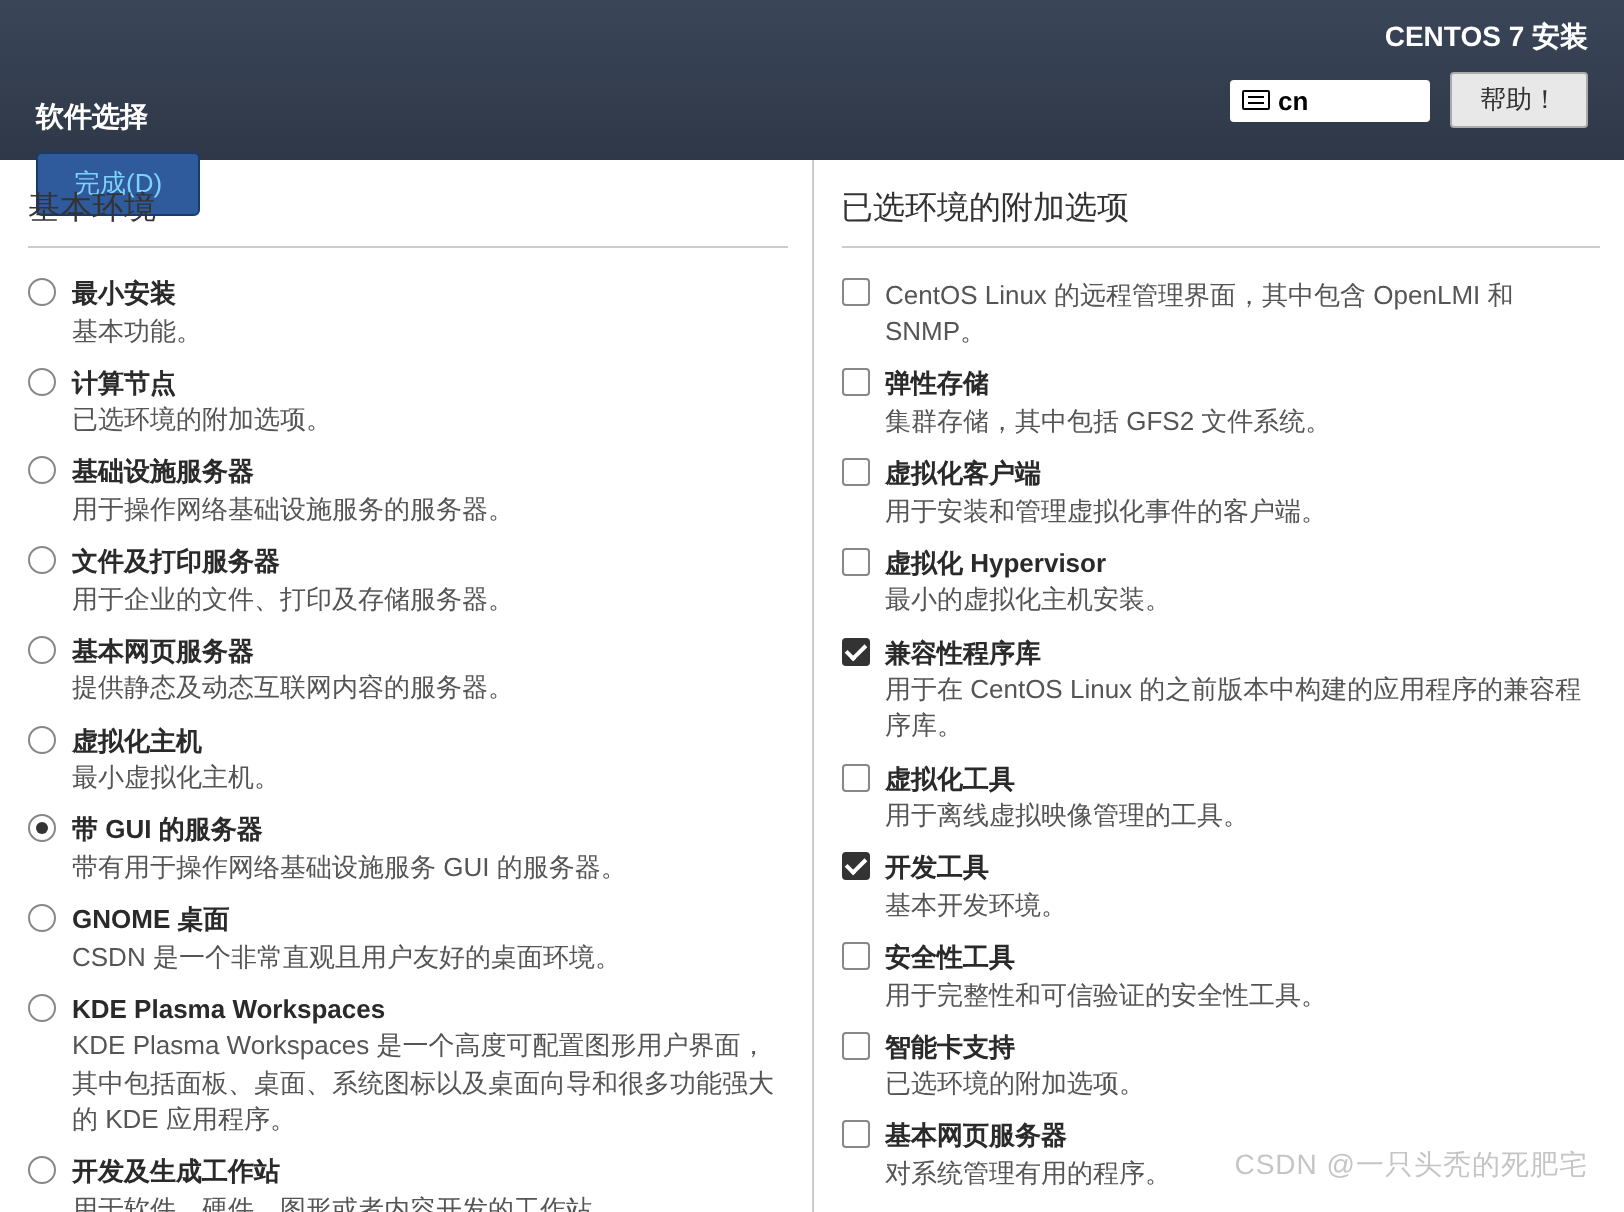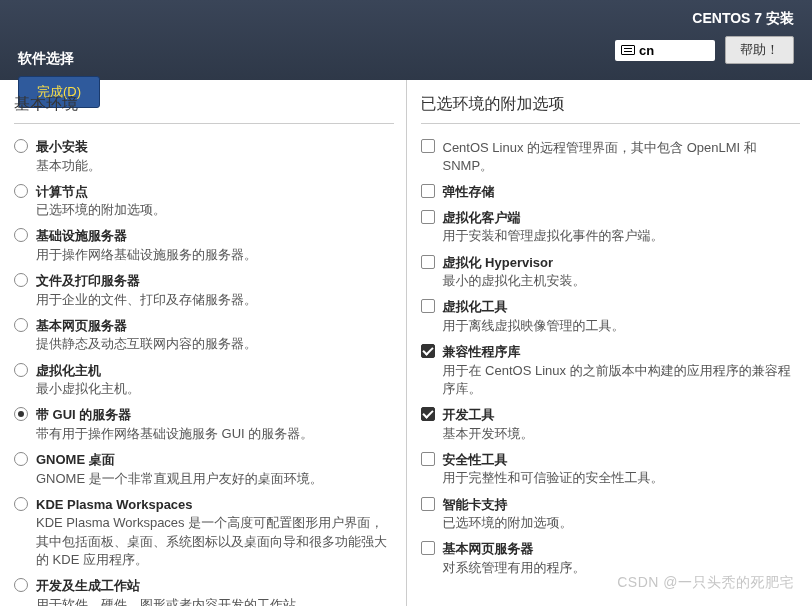--- a/index.html
+++ b/index.html
@@ -1,20 +1,20 @@
 <!DOCTYPE html>
 <html><head>
   <meta charset="utf-8">
   <style>
     * { margin: 0; padding: 0; box-sizing: border-box; }
     body { font-family: "Microsoft YaHei", "PingFang SC", sans-serif; font-size: 13px; background: #f0f0f0; width: 812px; height: 606px; overflow: hidden; position: relative; }
     .header { background: linear-gradient(to bottom, #3a4558 0%, #2e3848 100%); color: #fff; height: 80px; padding: 10px 18px 0; display: flex; justify-content: space-between; }
     .header-left { display: flex; flex-direction: column; gap: 8px; }
     .page-title { font-size: 14px; font-weight: bold; margin-top: 40px; }
-    .done-btn { background: #2f5a9c; border: 1px solid #1a3a6c; color: #fde047; padding: 6px 18px; border-radius: 3px; font-size: 13px; cursor: pointer; width: fit-content; }
+    .done-btn { background: #2f5a9c; border: 1px solid #1a3a6c; color: #7dd3fc; padding: 6px 18px; border-radius: 3px; font-size: 13px; cursor: pointer; width: fit-content; }
     .header-right { display: flex; flex-direction: column; align-items: flex-end; gap: 8px; }
     .install-title { font-size: 14px; font-weight: bold; }
     .header-controls { display: flex; gap: 10px; align-items: center; }
     .lang-badge { background: #fff; color: #000; padding: 3px 18px 3px 6px; border-radius: 2px; display: flex; align-items: center; gap: 4px; font-size: 13px; min-width: 100px; }
     .kb-icon { display:inline-block; width:14px; height:10px; border:1px solid #000; border-radius:1px; position:relative; }
     .kb-icon::after{content:"";position:absolute;left:2px;right:2px;top:2px;bottom:2px;background:linear-gradient(#000 1px,transparent 1px) 0 0/100% 3px;}
     .help-btn { background: #e8e8e8; border: 1px solid #aaa; padding: 4px 14px; border-radius: 2px; font-size: 13px; cursor: pointer; color:#333; }
     .content { display: flex; height: calc(606px - 80px); background: #fff; }
     .col { flex: 1; padding: 14px 12px 0 14px; overflow: hidden; position: relative; }
     .col-left { border-right: 1px solid #ccc; }
@@ -106,21 +106,21 @@
           <div class="ctrl radio checked"></div>
           <div class="txt">
             <div class="item-title">带 GUI 的服务器</div>
             <div class="item-desc">带有用于操作网络基础设施服务 GUI 的服务器。</div>
           </div>
         </div>
         <div class="item">
           <div class="ctrl radio"></div>
           <div class="txt">
             <div class="item-title">GNOME 桌面</div>
-            <div class="item-desc">GNOME 是一个非常直观且用户友好的桌面环境。</div>
+            <div class="item-desc">CSDN 是一个非常直观且用户友好的桌面环境。</div>
           </div>
         </div>
         <div class="item">
           <div class="ctrl radio"></div>
           <div class="txt">
             <div class="item-title">KDE Plasma Workspaces</div>
             <div class="item-desc">KDE Plasma Workspaces 是一个高度可配置图形用户界面，其中包括面板、桌面、系统图标以及桌面向导和很多功能强大的 KDE 应用程序。</div>
           </div>
         </div>
         <div class="item">
@@ -138,53 +138,54 @@
         <div class="item">
           <div class="ctrl chk"></div>
           <div class="txt">
             <div class="item-desc">CentOS Linux 的远程管理界面，其中包含 OpenLMI 和 SNMP。</div>
           </div>
         </div>
         <div class="item">
           <div class="ctrl chk"></div>
           <div class="txt">
             <div class="item-title">弹性存储</div>
+            <div class="item-desc">集群存储，其中包括 GFS2 文件系统。</div>
           </div>
         </div>
         <div class="item">
           <div class="ctrl chk"></div>
           <div class="txt">
             <div class="item-title">虚拟化客户端</div>
             <div class="item-desc">用于安装和管理虚拟化事件的客户端。</div>
           </div>
         </div>
         <div class="item">
           <div class="ctrl chk"></div>
           <div class="txt">
             <div class="item-title">虚拟化 Hypervisor</div>
             <div class="item-desc">最小的虚拟化主机安装。</div>
           </div>
         </div>
         <div class="item">
+          <div class="ctrl chk checked"></div>
+          <div class="txt">
+            <div class="item-title">兼容性程序库</div>
+            <div class="item-desc">用于在 CentOS Linux 的之前版本中构建的应用程序的兼容程序库。</div>
+          </div>
+        </div>
+        <div class="item">
           <div class="ctrl chk"></div>
           <div class="txt">
             <div class="item-title">虚拟化工具</div>
             <div class="item-desc">用于离线虚拟映像管理的工具。</div>
           </div>
         </div>
         <div class="item">
           <div class="ctrl chk checked"></div>
           <div class="txt">
-            <div class="item-title">兼容性程序库</div>
-            <div class="item-desc">用于在 CentOS Linux 的之前版本中构建的应用程序的兼容程序库。</div>
-          </div>
-        </div>
-        <div class="item">
-          <div class="ctrl chk checked"></div>
-          <div class="txt">
             <div class="item-title">开发工具</div>
             <div class="item-desc">基本开发环境。</div>
           </div>
         </div>
         <div class="item">
           <div class="ctrl chk"></div>
           <div class="txt">
             <div class="item-title">安全性工具</div>
             <div class="item-desc">用于完整性和可信验证的安全性工具。</div>
           </div>

